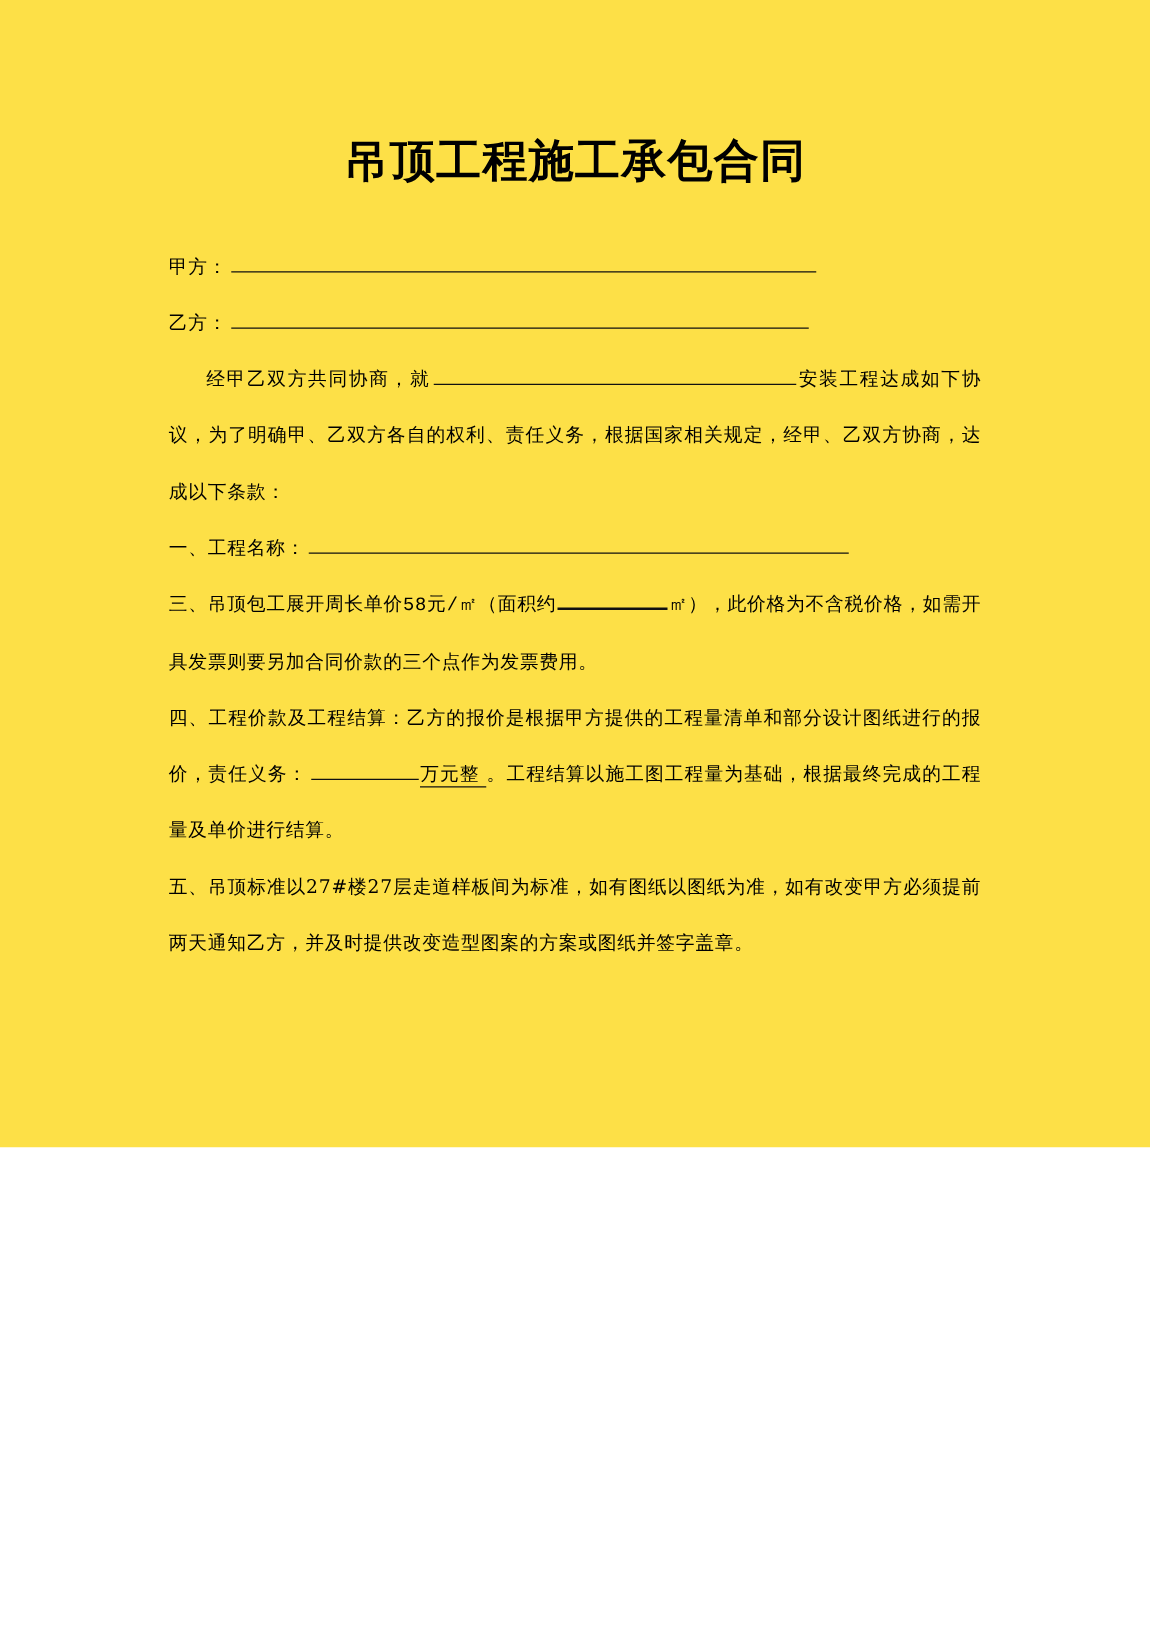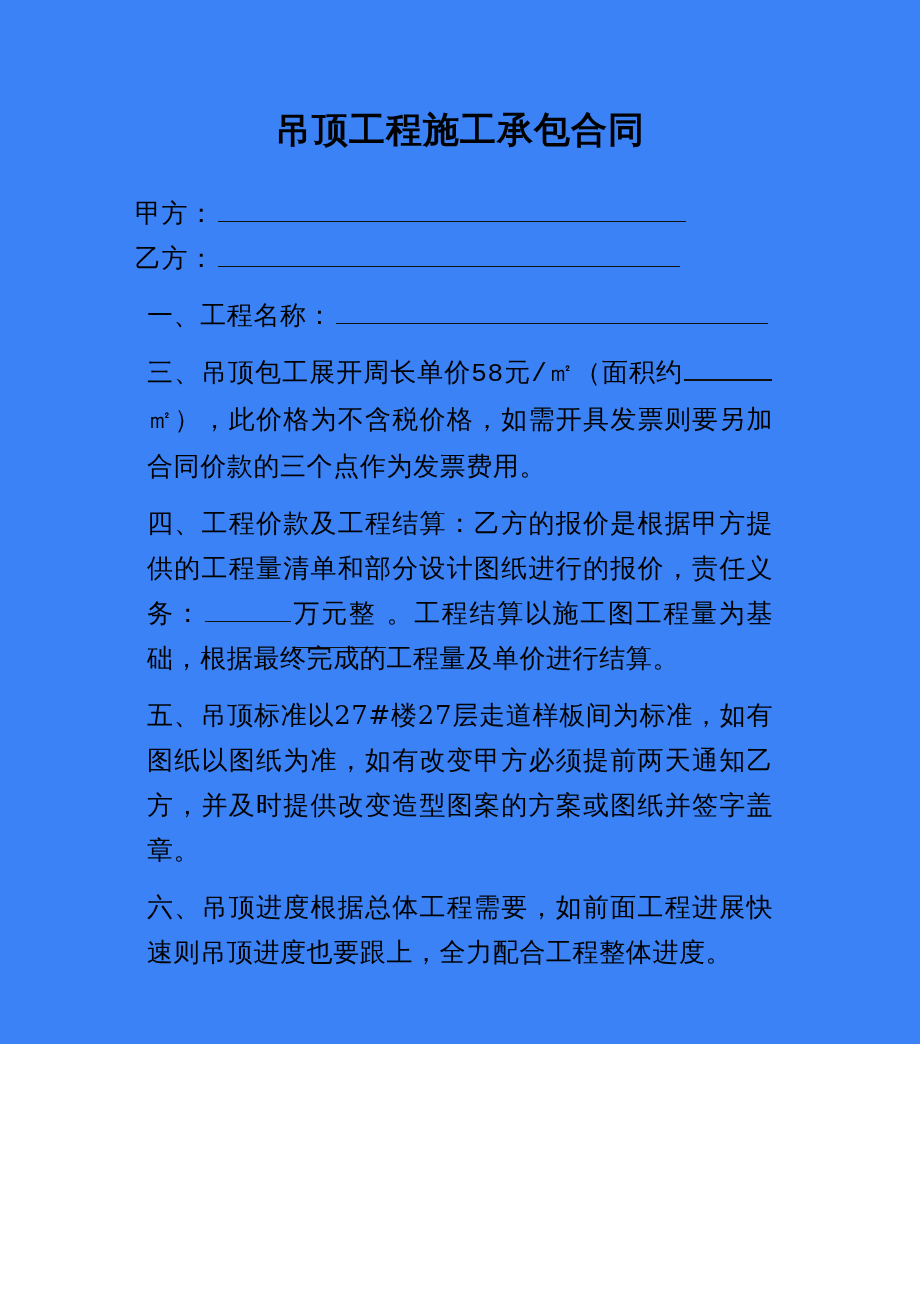--- a/index.html
+++ b/index.html
@@ -8,22 +8,22 @@
     background: #ffffff;
   }
   body {
     font-family: "DejaVu Serif", "Liberation Serif", serif;
     color: #000000;
     -webkit-font-smoothing: antialiased;
   }
   .page {
     position: relative;
     width: 920px;
-    height: 1044px;
-    background: #3b82f6;
+    height: 918px;
+    background: #fde047;
     overflow: hidden;
     box-sizing: border-box;
   }
   .content {
     position: absolute;
     left: 135px;
     top: 0;
     width: 650px;
   }
 
@@ -37,21 +37,21 @@
     letter-spacing: 1px;
     margin: 0;
     padding-top: 108px;
     white-space: nowrap;
   }
 
   
   .body-block {
     margin-top: 40px;
     font-family: "DejaVu Serif", "Liberation Serif", serif;
-    font-size: 26px;
+    font-size: 15px;
     line-height: 45px;
     letter-spacing: 0.6px;
     text-align: justify;
     text-justify: inter-character;
   }
   .para {
     margin: 0;
     padding: 0;
   }
   .para.indent {
@@ -82,49 +82,49 @@
     width: 88px;
     border-bottom: 2px solid #111111;
     vertical-align: baseline;
     height: 0.92em;
     margin: 0 1px;
   }
 
   
   .uline-text {
     border-bottom: 1.6px solid #111111;
-    padding-bottom: 19px;
+    padding-bottom: 1px;
   }
 
   .sqm {
     font-family: Liberation Mono, monospace;
   }
-  .clause { margin: 12px; }
+  .clause { margin: 0; }
 </style>
 </head>
 <body>
 
 <div class="page">
   <div class="content">
 
     <h1 class="doc-title">吊顶工程施工承包合同</h1>
 
     <div class="body-block">
 
       <p class="para"><span class="label">甲方：</span><span class="blank w-party"></span></p>
 
       <p class="para"><span class="label">乙方：</span><span class="blank w-party2"></span></p>
 
+      <p class="para indent"><span>经甲乙双方共同协商，就</span><span class="blank w-subject"></span><span>安装工程达成如下协议，为了明确甲、乙双方各自的权利、责任义务，根据国家相关规定，经甲、乙双方协商，达成以下条款：</span></p>
 
       <p class="para clause"><span>一、</span><span>工程名称：</span><span class="blank w-wide"></span></p>
 
 
       <p class="para clause"><span>三、</span><span class="sqm">吊顶包工展开周长单价58元/㎡（面积约</span><span class="uline-run"></span><span class="sqm">㎡），</span><span>此价格为不含税价格，如需开具发票则要另加合同价款的三个点作为发票费用。</span></p>
 
       <p class="para clause"><span>四、</span><span>工程价款及工程结算：乙方的报价是根据甲方提供的工程量清单和部分设计图纸进行的报价，责任义务：</span><span class="blank w-total"></span><span class="uline-text">万元整 </span><span>。工程结算以施工图工程量为基础，根据最终完成的工程量及单价进行结算。</span></p>
 
       <p class="para clause"><span>五、</span><span>吊顶标准以27#楼27层走道样板间为标准，如有图纸以图纸为准，如有改变甲方必须提前两天通知乙方，并及时提供改变造型图案的方案或图纸并签字盖章。</span></p>
 
-      <p class="para clause"><span>六、</span><span>吊顶进度根据总体工程需要，如前面工程进展快速则吊顶进度也要跟上，全力配合工程整体进度。</span></p>
 
     </div>
   </div>
 </div>
 
 </body></html>

